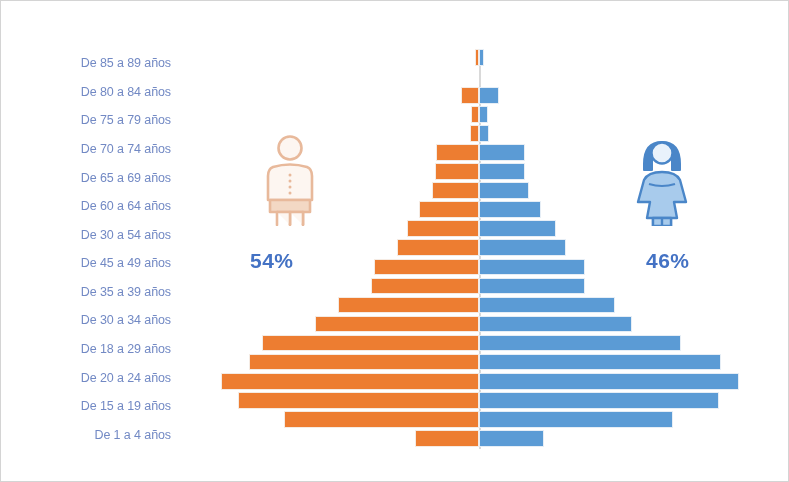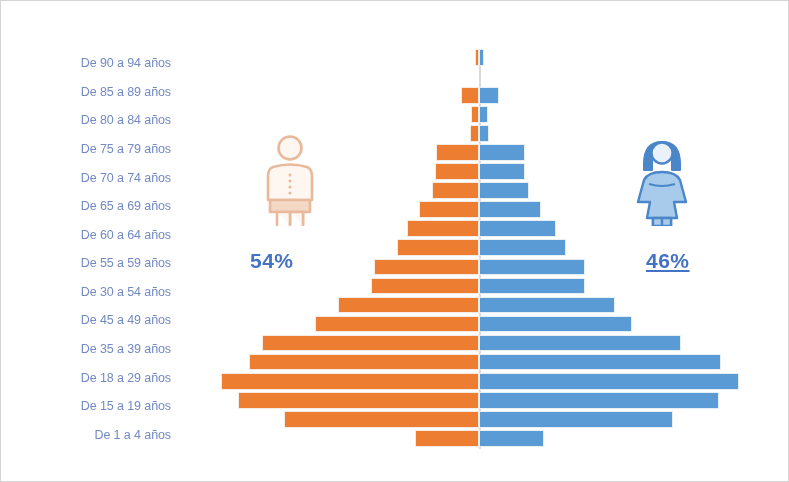--- a/index.html
+++ b/index.html
@@ -98,44 +98,44 @@
 
   
   .pct {
     position: absolute;
     font-size: 21px;
     font-weight: bold;
     color: #4472c4;
     letter-spacing: 0.5px;
   }
   #pct-male  { left: 249px; top: 248px; }
-  #pct-female{ left: 645px; top: 248px; text-decoration: underline; }
+  #pct-female{ left: 645px; top: 248px; }
 
   
   #icon-male   { position: absolute; left: 258px; top: 133px; }
   #icon-female { position: absolute; left: 630px; top: 133px; }
 </style>
 </head>
 <body>
 
 <div id="frame">
 
   <div id="labels">
-      <div class="label-row">De 90 a 94 años</div>
       <div class="label-row">De 85 a 89 años</div>
       <div class="label-row">De 80 a 84 años</div>
       <div class="label-row">De 75 a 79 años</div>
       <div class="label-row">De 70 a 74 años</div>
       <div class="label-row">De 65 a 69 años</div>
       <div class="label-row">De 60 a 64 años</div>
-      <div class="label-row">De 55 a 59 años</div>
       <div class="label-row">De 30 a 54 años</div>
       <div class="label-row">De 45 a 49 años</div>
       <div class="label-row">De 35 a 39 años</div>
+      <div class="label-row">De 30 a 34 años</div>
       <div class="label-row">De 18 a 29 años</div>
+      <div class="label-row">De 20 a 24 años</div>
       <div class="label-row">De 15 a 19 años</div>
       <div class="label-row">De 1 a 4 años</div>
     </div>
 
   <div id="plot">
     <div id="axis-line"></div>
   <div class="bar-row" style="top: 0px; height: 16.7476px;">
         <div class="bar-left-wrap" style="height: 100%;">
           <div class="bar bar-left" style="width: 3.97241px;"></div>
         </div>

